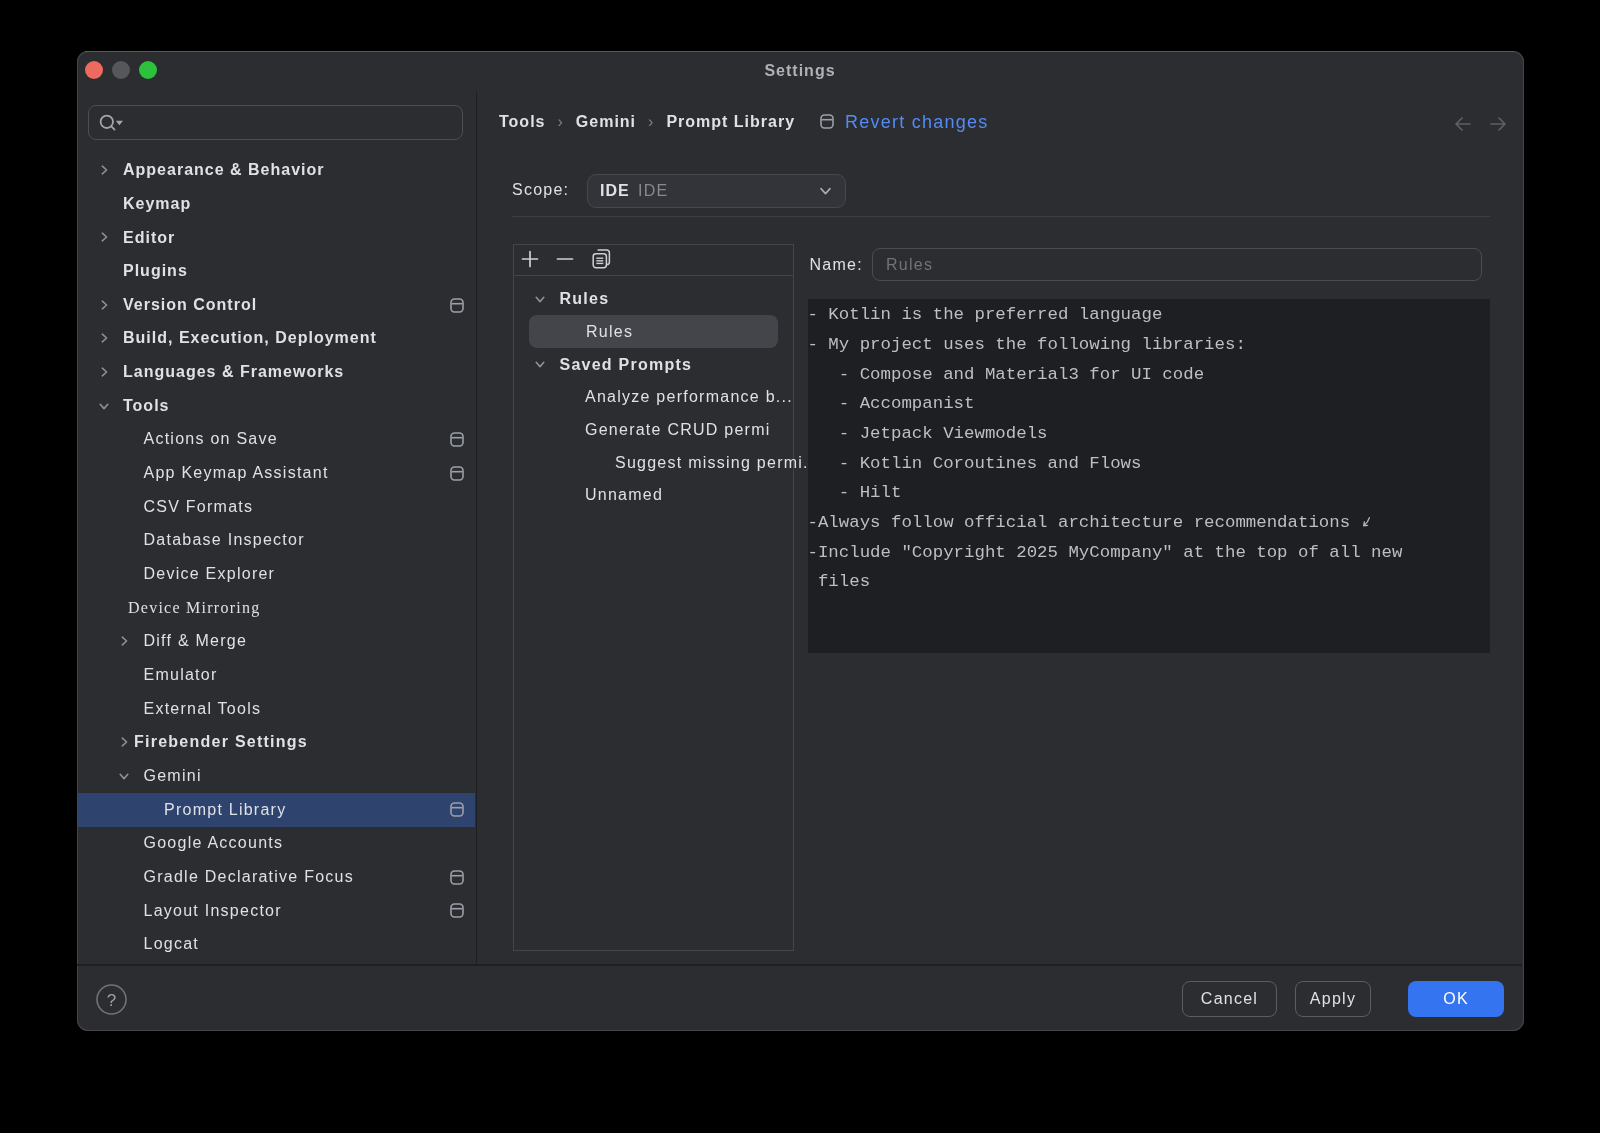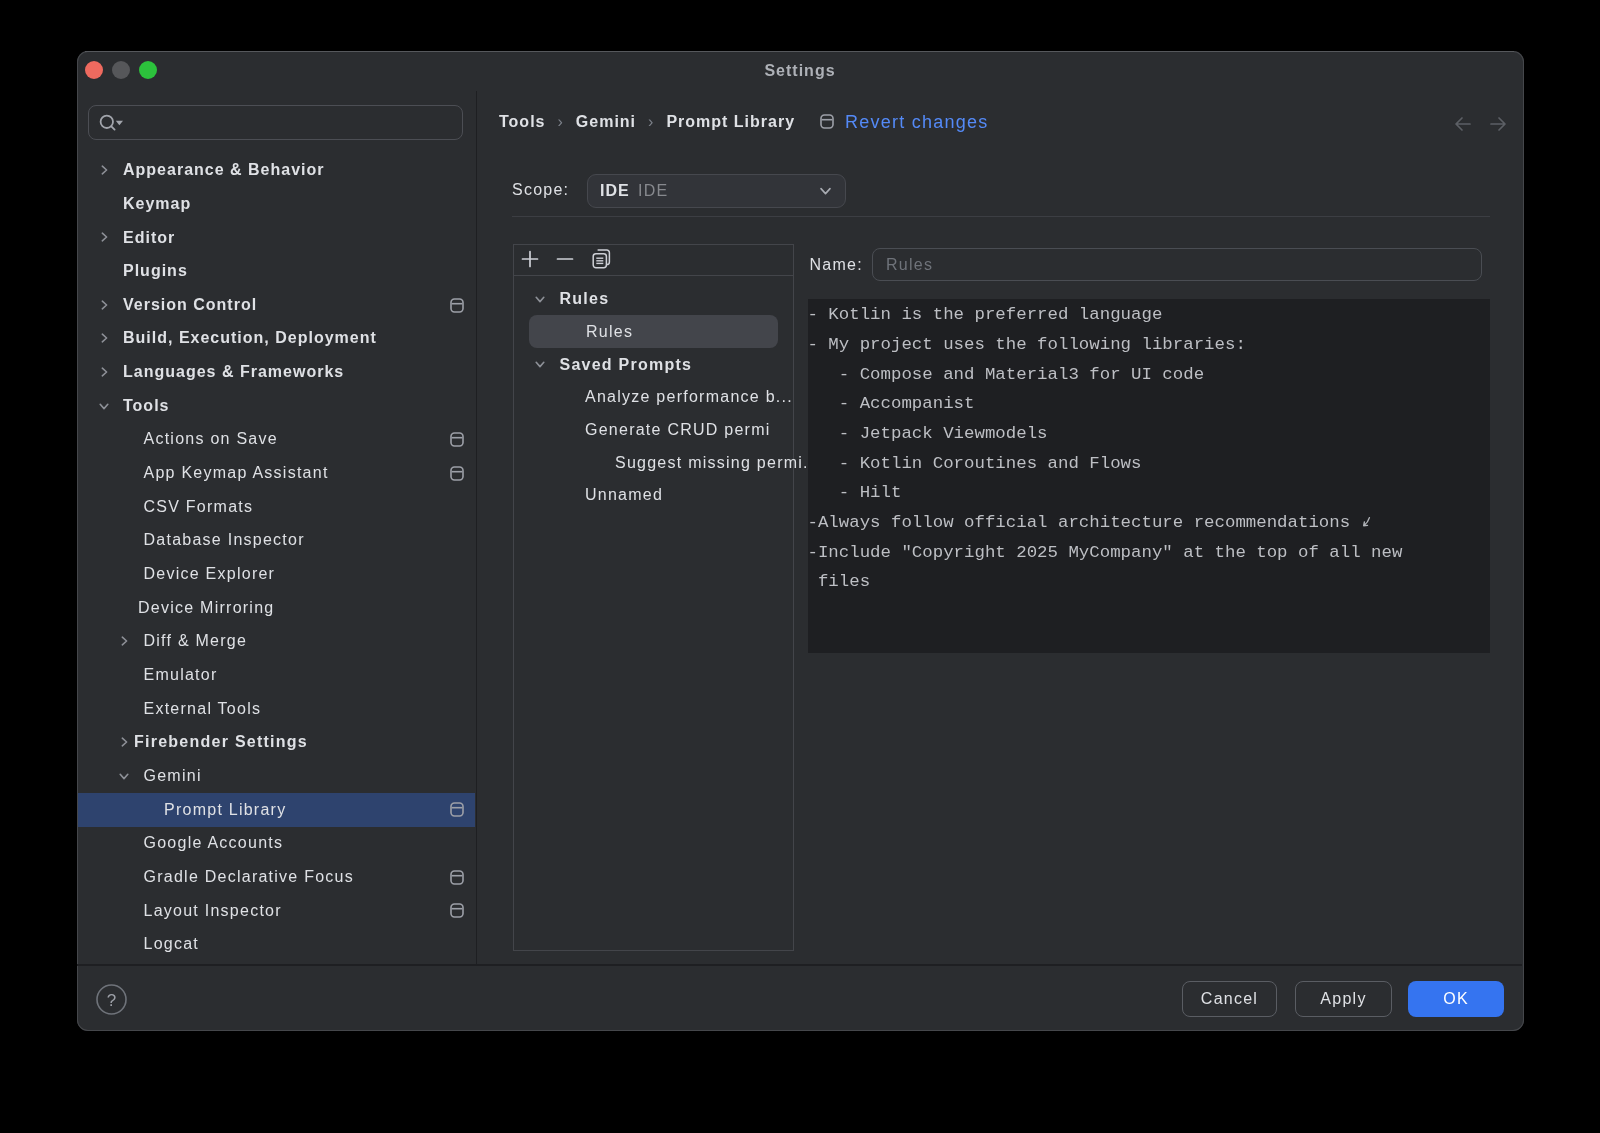--- a/index.html
+++ b/index.html
@@ -98,21 +98,21 @@
         <line x1="1.7" y1="5.7" x2="12.3" y2="5.7" stroke="#9da0a8" stroke-width="1.6"></line>
       </svg>
       <div class="row " style="left:66.5px; top:405.0px;">App Keymap Assistant</div>
       <svg class="icon" style="left:373px; top:414.8px;" width="14" height="15" viewBox="0 0 14 15">
         <rect x="1" y="1" width="12" height="13" rx="3.4" fill="none" stroke="#9da0a8" stroke-width="1.6"></rect>
         <line x1="1.7" y1="5.7" x2="12.3" y2="5.7" stroke="#9da0a8" stroke-width="1.6"></line>
       </svg>
       <div class="row " style="left:66.5px; top:438.7px;">CSV Formats</div>
       <div class="row " style="left:66.5px; top:472.3px;">Database Inspector</div>
       <div class="row " style="left:66.5px; top:506.0px;">Device Explorer</div>
-      <div class="row " style="left:61px; top:539.6px;">Device Mirroring</div>
+      <div class="row " style="left:51px; top:539.6px;font-family:Liberation Serif, serif;">Device Mirroring</div>
       <svg class="icon" style="left:41px; top:584.1px;" width="12" height="12" viewBox="0 0 12 12">
         <path d="M4.3 2.2 L8.6 6 L4.3 9.8" fill="none" stroke="#8d9097" stroke-width="1.6" stroke-linecap="round" stroke-linejoin="round"></path>
       </svg>
       <div class="row " style="left:66.5px; top:573.3px;">Diff &amp; Merge</div>
       <div class="row " style="left:66.5px; top:606.9px;">Emulator</div>
       <div class="row " style="left:66.5px; top:640.6px;">External Tools</div>
       <svg class="icon" style="left:41px; top:685.0px;" width="12" height="12" viewBox="0 0 12 12">
         <path d="M4.3 2.2 L8.6 6 L4.3 9.8" fill="none" stroke="#8d9097" stroke-width="1.6" stroke-linecap="round" stroke-linejoin="round"></path>
       </svg>
       <div class="row " style="left:57px; top:674.2px;font-weight:bold;">Firebender Settings</div>
@@ -138,21 +138,21 @@
         <line x1="1.7" y1="5.7" x2="12.3" y2="5.7" stroke="#9da0a8" stroke-width="1.6"></line>
       </svg>
       <div class="row " style="left:66.5px; top:876.1px;">Logcat</div>
     </div>
 
   <svg class="icon" style="left:19px; top:933px;" width="31" height="31" viewBox="0 0 31 31">
     <circle cx="15.5" cy="15.5" r="14.5" fill="none" stroke="#6f737a" stroke-width="1.6"></circle>
     <text x="15.5" y="21.5" font-family="Liberation Sans" font-size="17px" fill="#9da0a8" text-anchor="middle">?</text>
   </svg>
   <div class="btn" style="left:1105px; width:95px;">Cancel</div>
-  <div class="btn" style="left:1218px; width:97px;">Apply</div>
+  <div class="btn" style="left:1218px; width:76px;">Apply</div>
   <div class="btn primary" style="left:1331px; width:96px;">OK</div>
 
   <div class="crumb">Tools<span class="sp">›</span>Gemini<span class="sp">›</span>Prompt Library</div>
   <svg class="icon revicon" style="left:743px; top:63px;" width="14" height="15" viewBox="0 0 14 15">
     <rect x="1" y="1" width="12" height="13" rx="3.4" fill="none" stroke="#9da0a8" stroke-width="1.6"></rect>
     <line x1="1.7" y1="5.7" x2="12.3" y2="5.7" stroke="#9da0a8" stroke-width="1.6"></line>
   </svg>
   <div class="abs link" style="left:768px; top:59.5px; font-size:18px; height:22px; line-height:22px;">Revert changes</div>
 
   <svg class="icon" style="left:1377px; top:64px;" width="18" height="18" viewBox="0 0 18 18">

